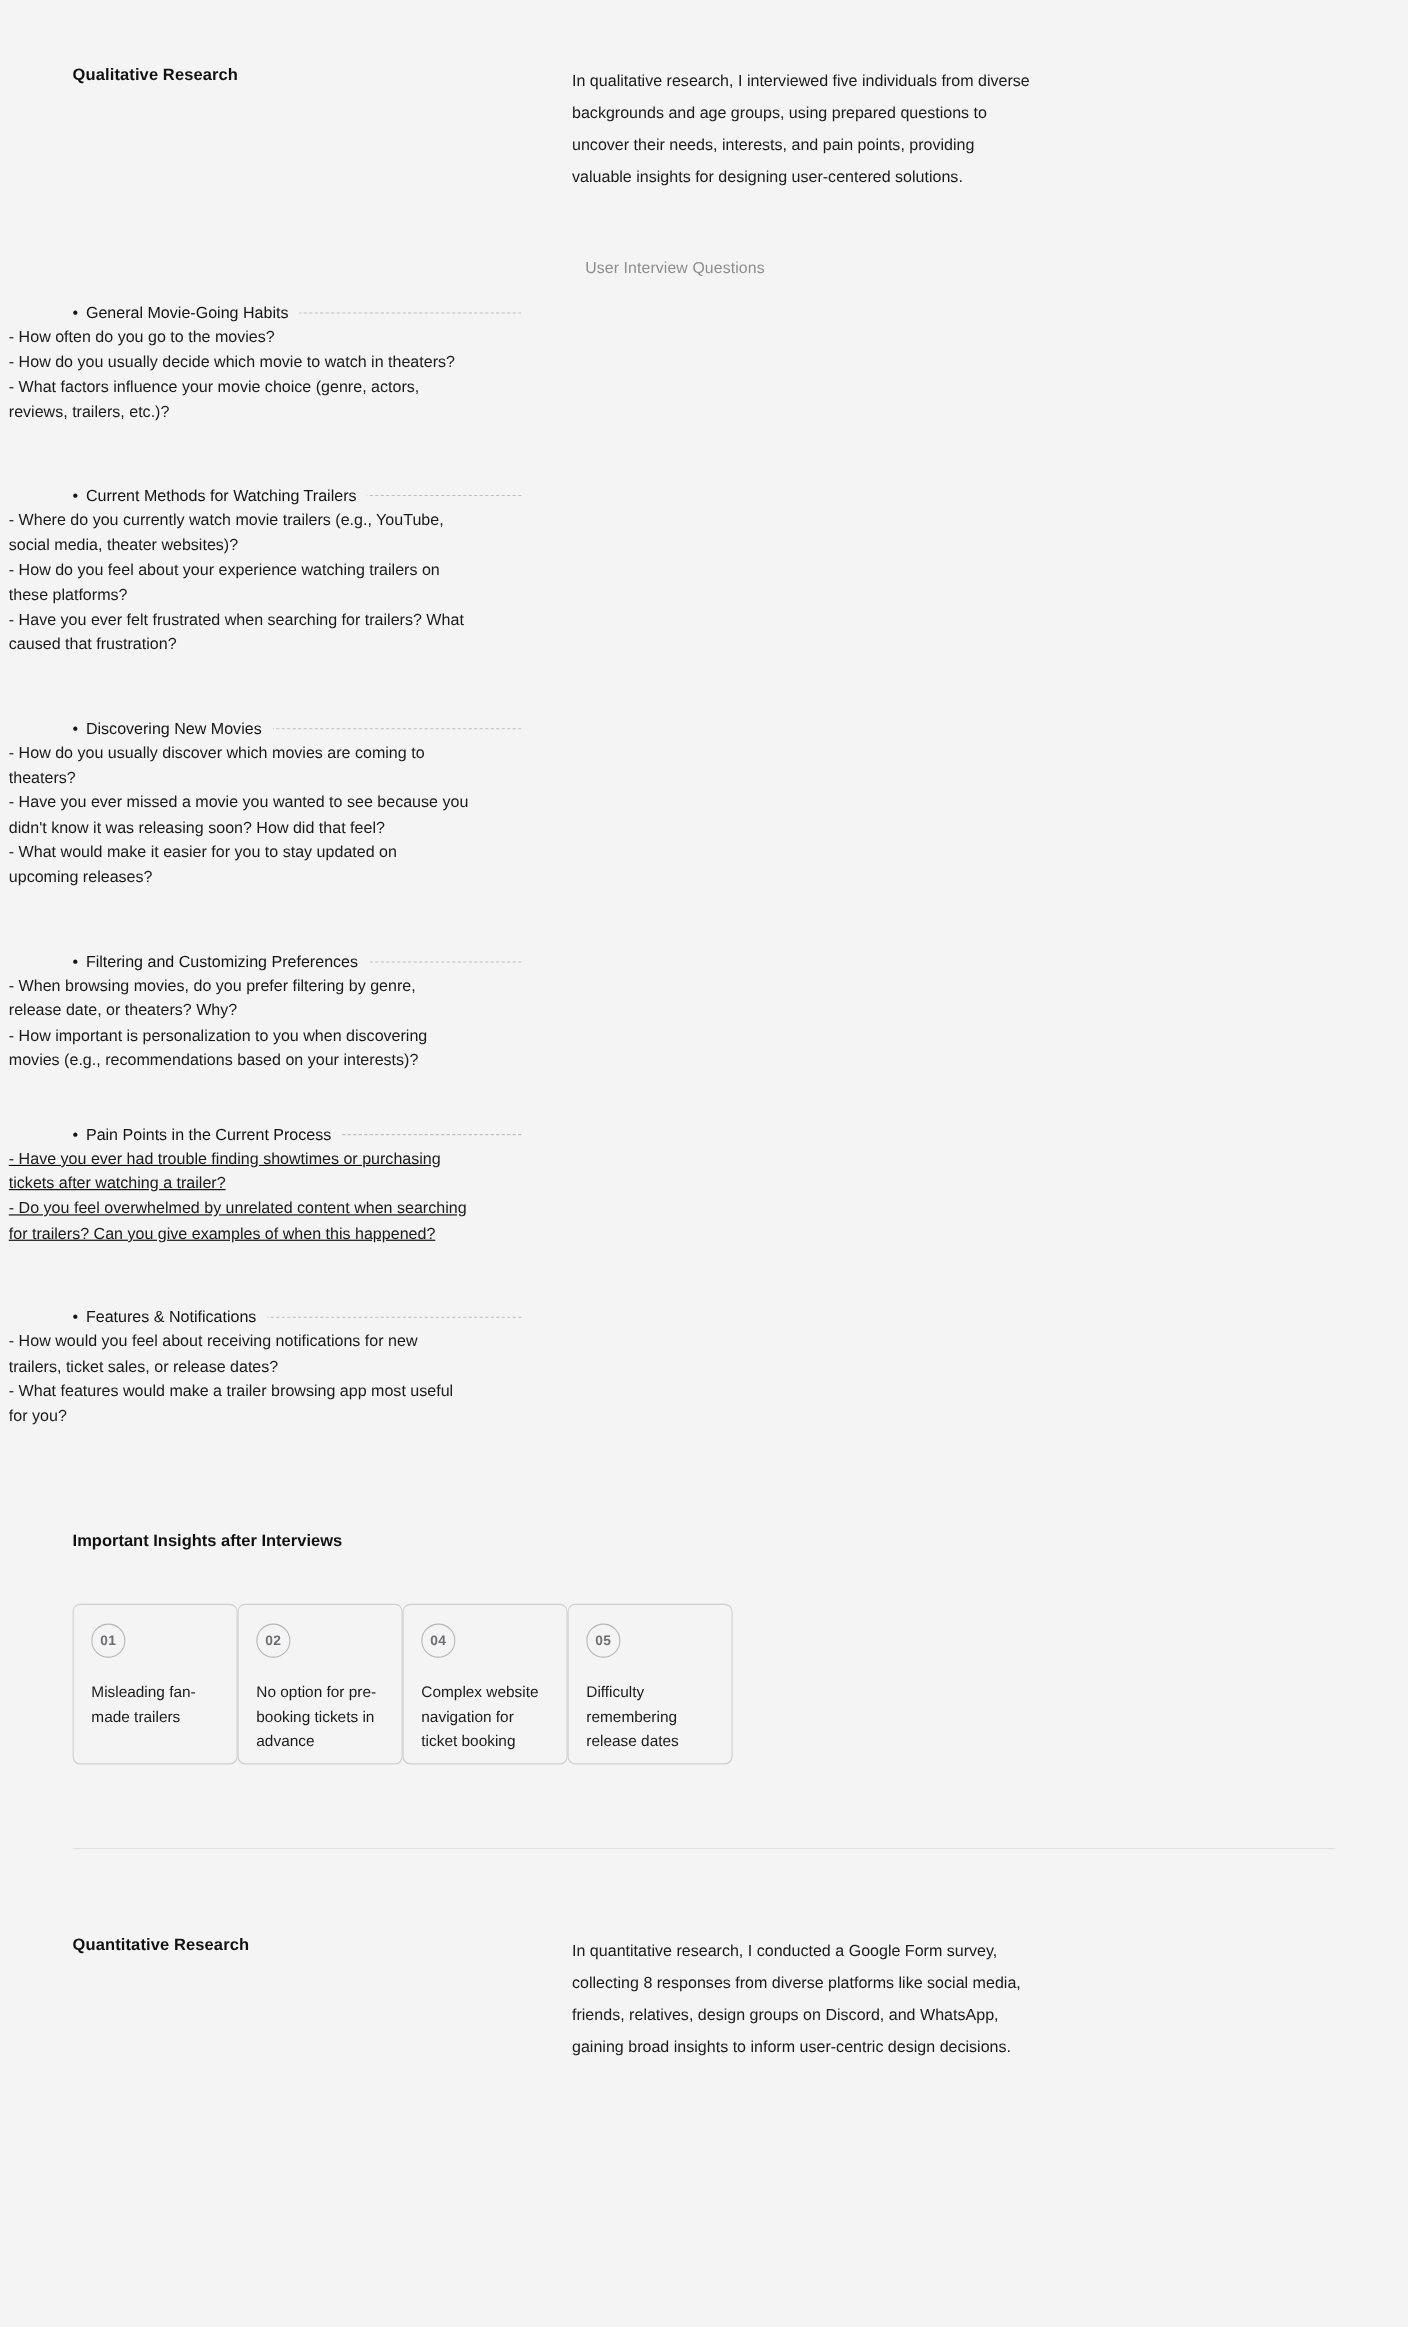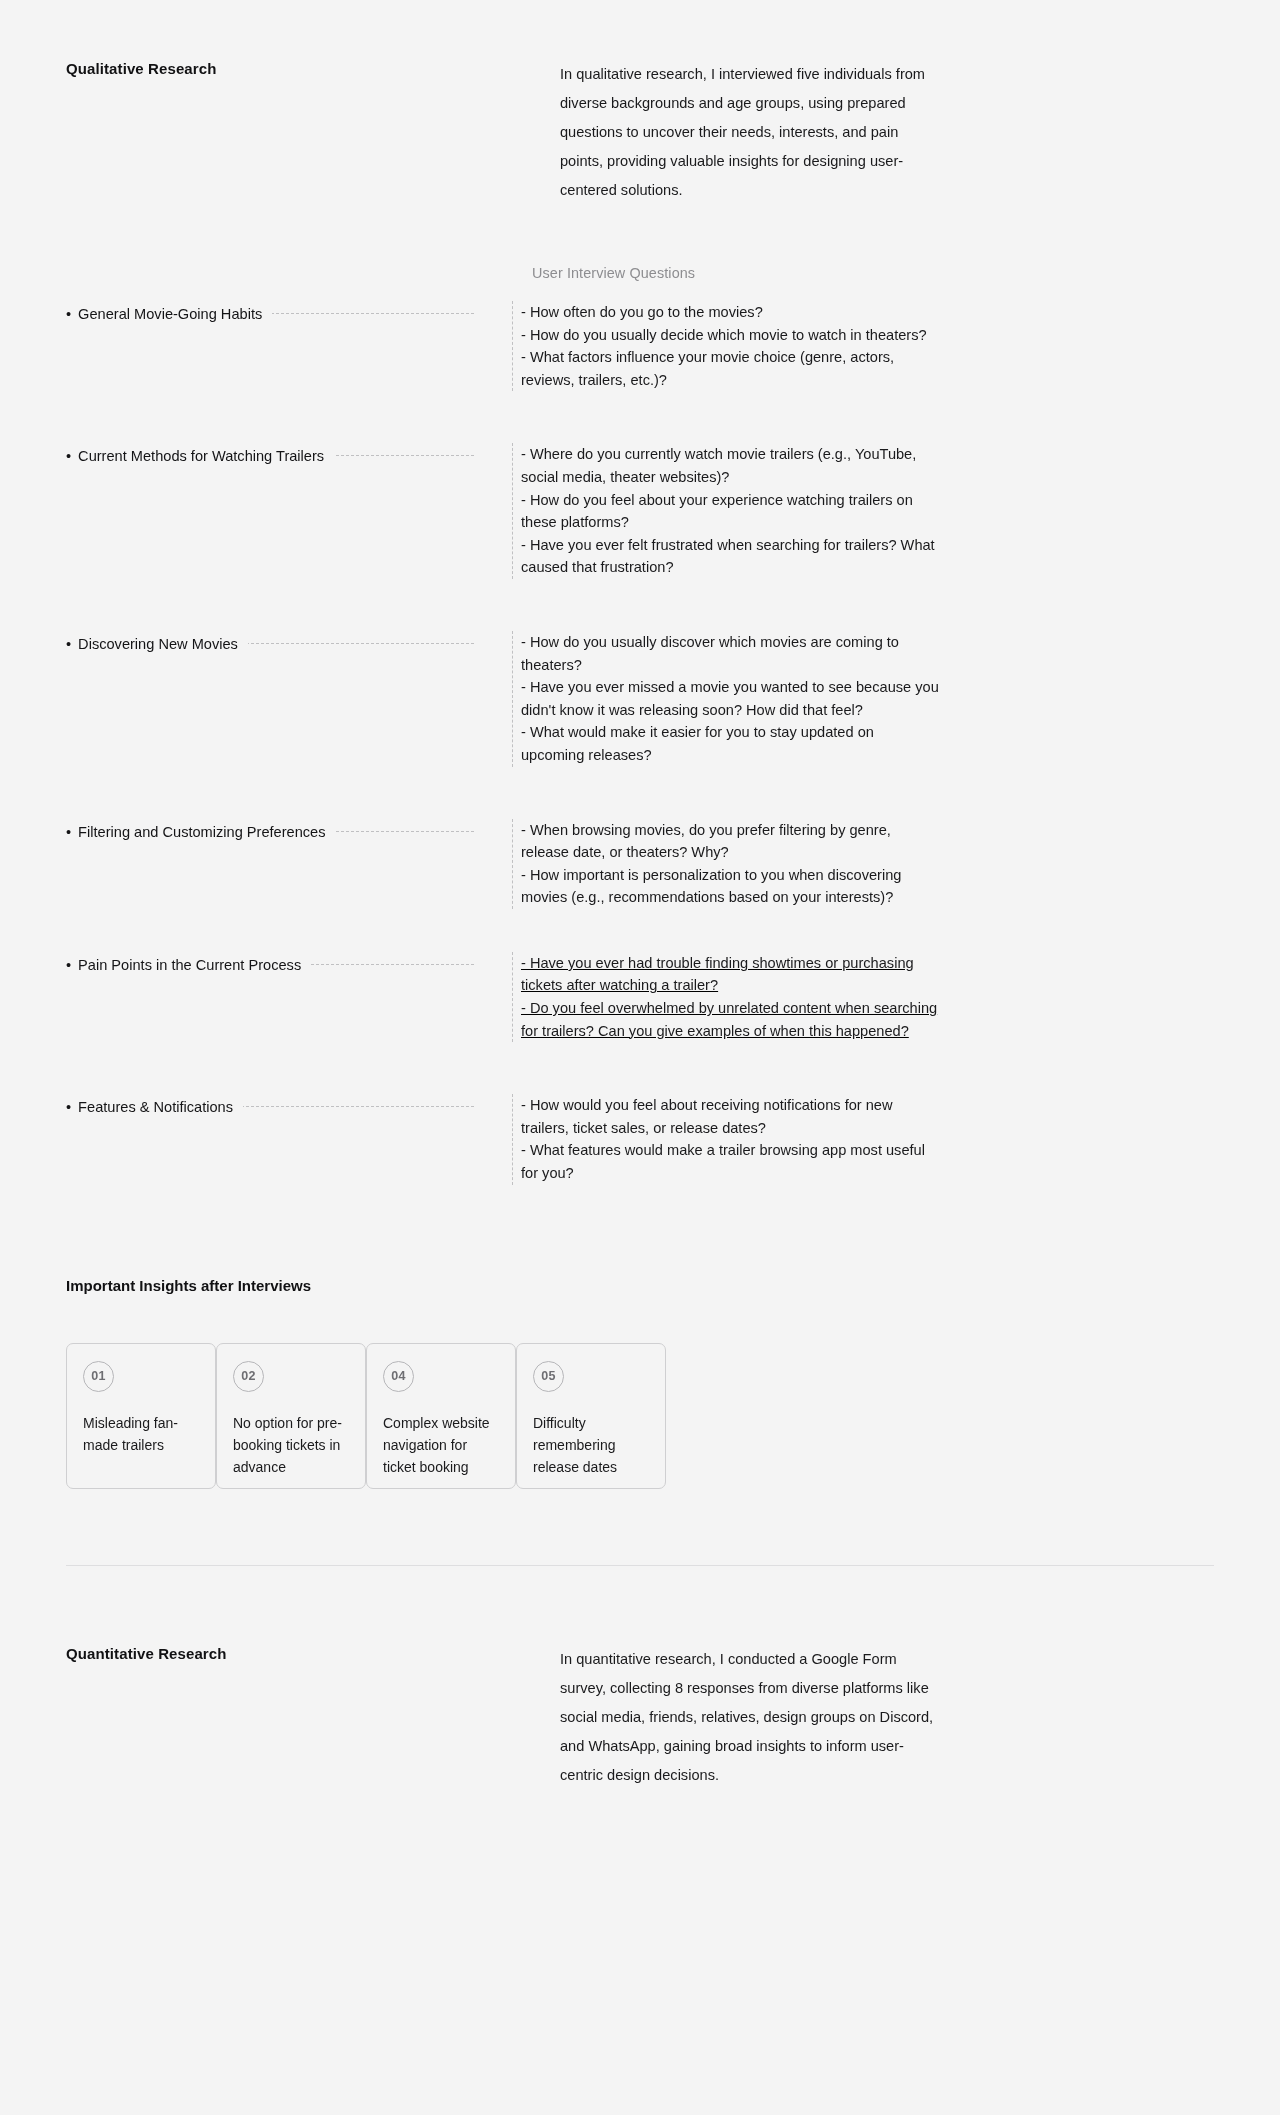--- a/index.html
+++ b/index.html
@@ -22,21 +22,20 @@
   .sec-title {
     font-size: 15px;
     font-weight: 700;
     color: #111113;
     letter-spacing: .1px;
   }
   .sec-body {
     font-size: 14.6px;
     line-height: 29px;
     color: #1a1a1c;
-    margin-left: 40px;
   }
 
   
   .intro { padding-top: 60px; }
 
   
   .uiq-wrap { height: 96px; position: relative; }
   .uiq {
     position: absolute;
     left: 532px;
@@ -46,20 +45,21 @@
     letter-spacing: .1px;
   }
 
   
   .qgroups { position: relative; }
 
   .qrow {
     display: flex;
     width: 100%;
     position: relative;
+    flex-direction: column;
   }
 
   .q-left {
     width: 408px;
     margin-left: 66px;
     flex: none;
     position: relative;
     padding-top: 2px;
   }
   .q-label {

